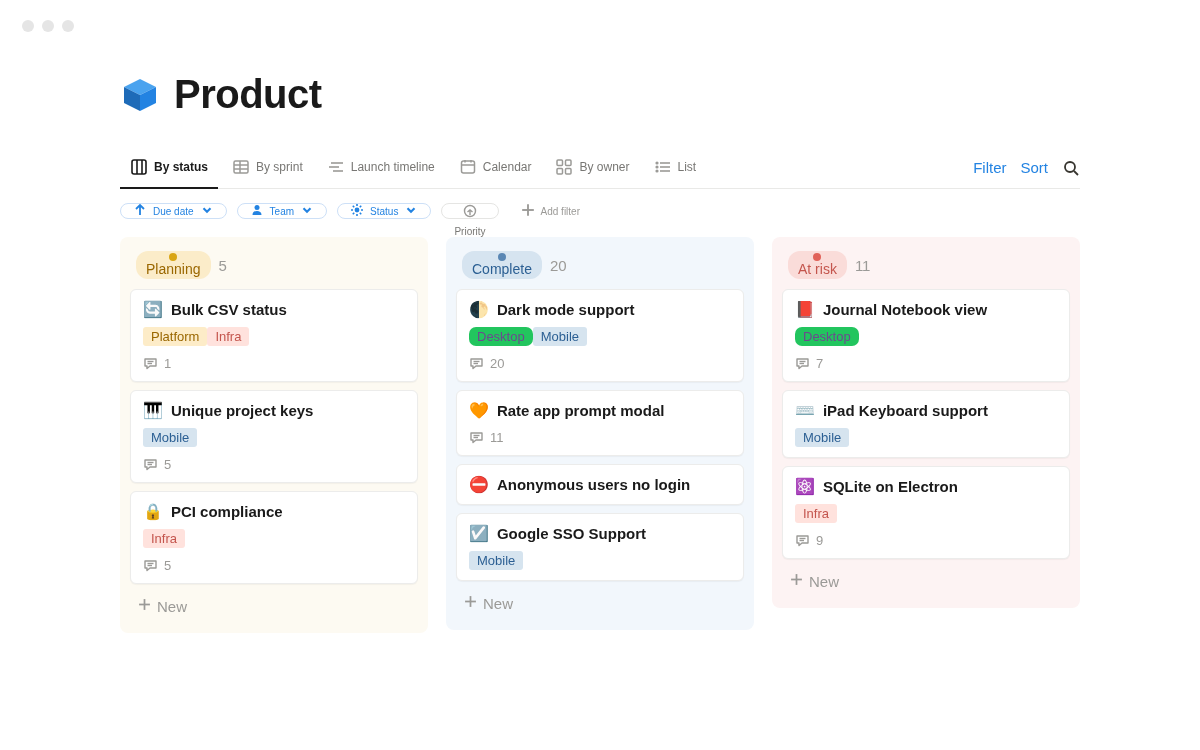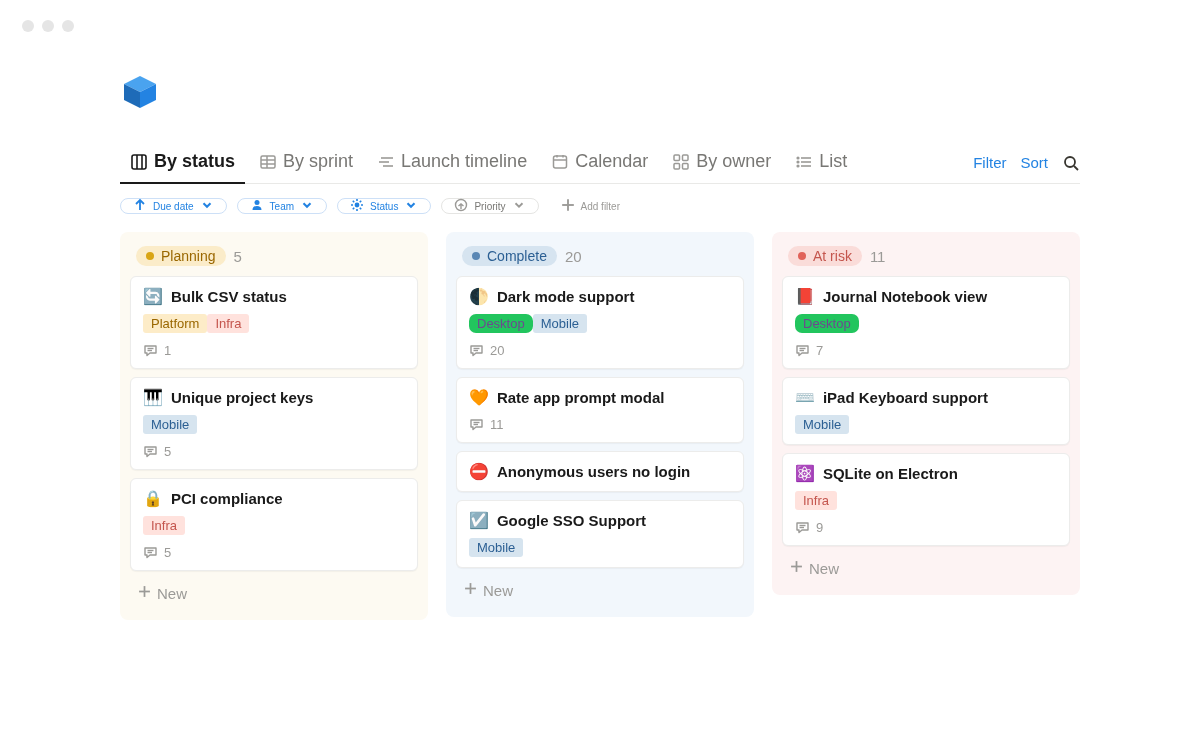--- a/index.html
+++ b/index.html
@@ -4,39 +4,39 @@
 <style>
   * { box-sizing: border-box; margin: 0; padding: 0; }
   html, body { width: 1200px; height: 750px; font-family: -apple-system, BlinkMacSystemFont, "Segoe UI", Helvetica, Arial, sans-serif; background: #ffffff; color: #37352f; overflow: hidden; }
   .window-dots { display: flex; gap: 8px; padding: 20px 0 0 22px; }
   .window-dots span { width: 12px; height: 12px; border-radius: 50%; background: #e5e5e5; }
   .page { padding: 40px 120px 0 120px; }
   .title-row { display: flex; align-items: center; gap: 14px; margin-bottom: 30px; }
   .title-icon { width: 40px; height: 40px; }
   .page-title { font-size: 40px; font-weight: 700; letter-spacing: -0.5px; color: #1a1a1a; }
   .views-bar { display: flex; align-items: center; border-bottom: 1px solid #e9e9e7; height: 42px; gap: 4px; }
-  .view-tab { display: flex; align-items: center; gap: 6px; padding: 0 10px; height: 42px; font-size: 18px; font-weight: 500; color: #787774; cursor: pointer; border-bottom: 2px solid transparent; }
+  .view-tab { display: flex; align-items: center; gap: 6px; padding: 0 10px; height: 42px; font-size: 12px; font-weight: 500; color: #787774; cursor: pointer; border-bottom: 2px solid transparent; }
   .view-tab.active { color: #1a1a1a; border-bottom: 2px solid #1a1a1a; font-weight: 600; }
   .view-icn { width: 18px; height: 18px; display:flex; align-items:center; justify-content:center; }
   .views-right { margin-left: auto; display: flex; align-items: center; gap: 14px; color: #2383e2; font-size: 15px; }
   .views-right .link { color: #2383e2; cursor:pointer; font-weight:500; }
   .search-icn { color:#37352f; width:18px; height:18px; }
   .filter-row { display:flex; align-items:center; gap:10px; padding: 14px 0 18px 0; }
   .chip { display:flex; align-items:center; gap:6px; height:16px; padding:0 12px; border-radius:16px; font-size:10px; font-weight:500; cursor:pointer; }
   .chip.blue { border:1px solid #cde0f7; color:#2383e2; background:#fff; }
-  .chip.gray { border:1px solid #e5e5e3; color:#787774; background:#fff; }
+  .chip.gray { border:1px solid #e5e5e3; color:#787774; background:#fff;flex-direction:column; }
   .chip.plain { color:#9b9a97; font-weight:400; }
   .chip svg { width:14px; height:14px; }
   .board { display:flex; gap:18px; align-items:flex-start; }
   .column { width: 310px; border-radius:8px; padding:10px 8px 12px 8px; }
   .col-planning { background:#fdfaf2; }
   .col-complete { background:#f2f7fc; }
   .col-atrisk   { background:#fdf3f3; }
   .col-header { display:flex; align-items:center; gap:8px; padding:4px 8px 10px 8px; }
-  .status-pill { display:flex; align-items:center; gap:7px; padding:2px 10px; border-radius:12px; font-size:14px; font-weight:500; }
+  .status-pill { display:flex; align-items:center; padding:2px 10px; border-radius:12px; font-size:14px; font-weight:500;flex-direction:column; }
   .pill-planning { background:#fbecc9; color:#9a6700; }
   .pill-complete { background:#d6e4f0; color:#2b5f93; }
   .pill-atrisk   { background:#fadcd9; color:#c4554d; }
   .dot { width:8px; height:8px; border-radius:50%; display:inline-block; }
   .dot-planning { background:#d9a514; }
   .dot-complete { background:#5a87b4; }
   .dot-atrisk   { background:#e16259; }
   .col-count { color:#9b9a97; font-size:15px; }
   .card { background:#ffffff; border:1px solid #ececeb; border-radius:6px; padding:10px 12px 10px 12px; margin:0 2px 8px 2px; cursor:pointer; box-shadow: 0 1px 1px rgba(15,15,15,0.04); }
   .card-title-row { display:flex; align-items:center; gap:8px; font-size:15px; font-weight:600; color:#1a1a1a; }
@@ -65,20 +65,21 @@
   <div class="title-row">
     <span class="title-icon">
       <svg viewBox="0 0 40 40">
           <g fill="#2383e2">
             <path d="M20 4 L36 12 L20 20 L4 12 Z" fill="#4aa3ef"></path>
             <path d="M4 12 L20 20 L20 36 L4 28 Z" fill="#1e6bb8"></path>
             <path d="M36 12 L20 20 L20 36 L36 28 Z" fill="#2383e2"></path>
           </g>
         </svg>
     </span>
+    <h1 class="page-title">Product</h1>
   </div>
 
   <div class="views-bar">
     <div class="view-tab active">
       <span class="view-icn">
           <svg viewBox="0 0 18 18" fill="none" stroke="#1a1a1a" stroke-width="1.6">
             <rect x="2" y="2" width="14" height="14" rx="2"></rect>
             <line x1="7" y1="2" x2="7" y2="16"></line>
             <line x1="12" y1="2" x2="12" y2="16"></line>
           </svg>

